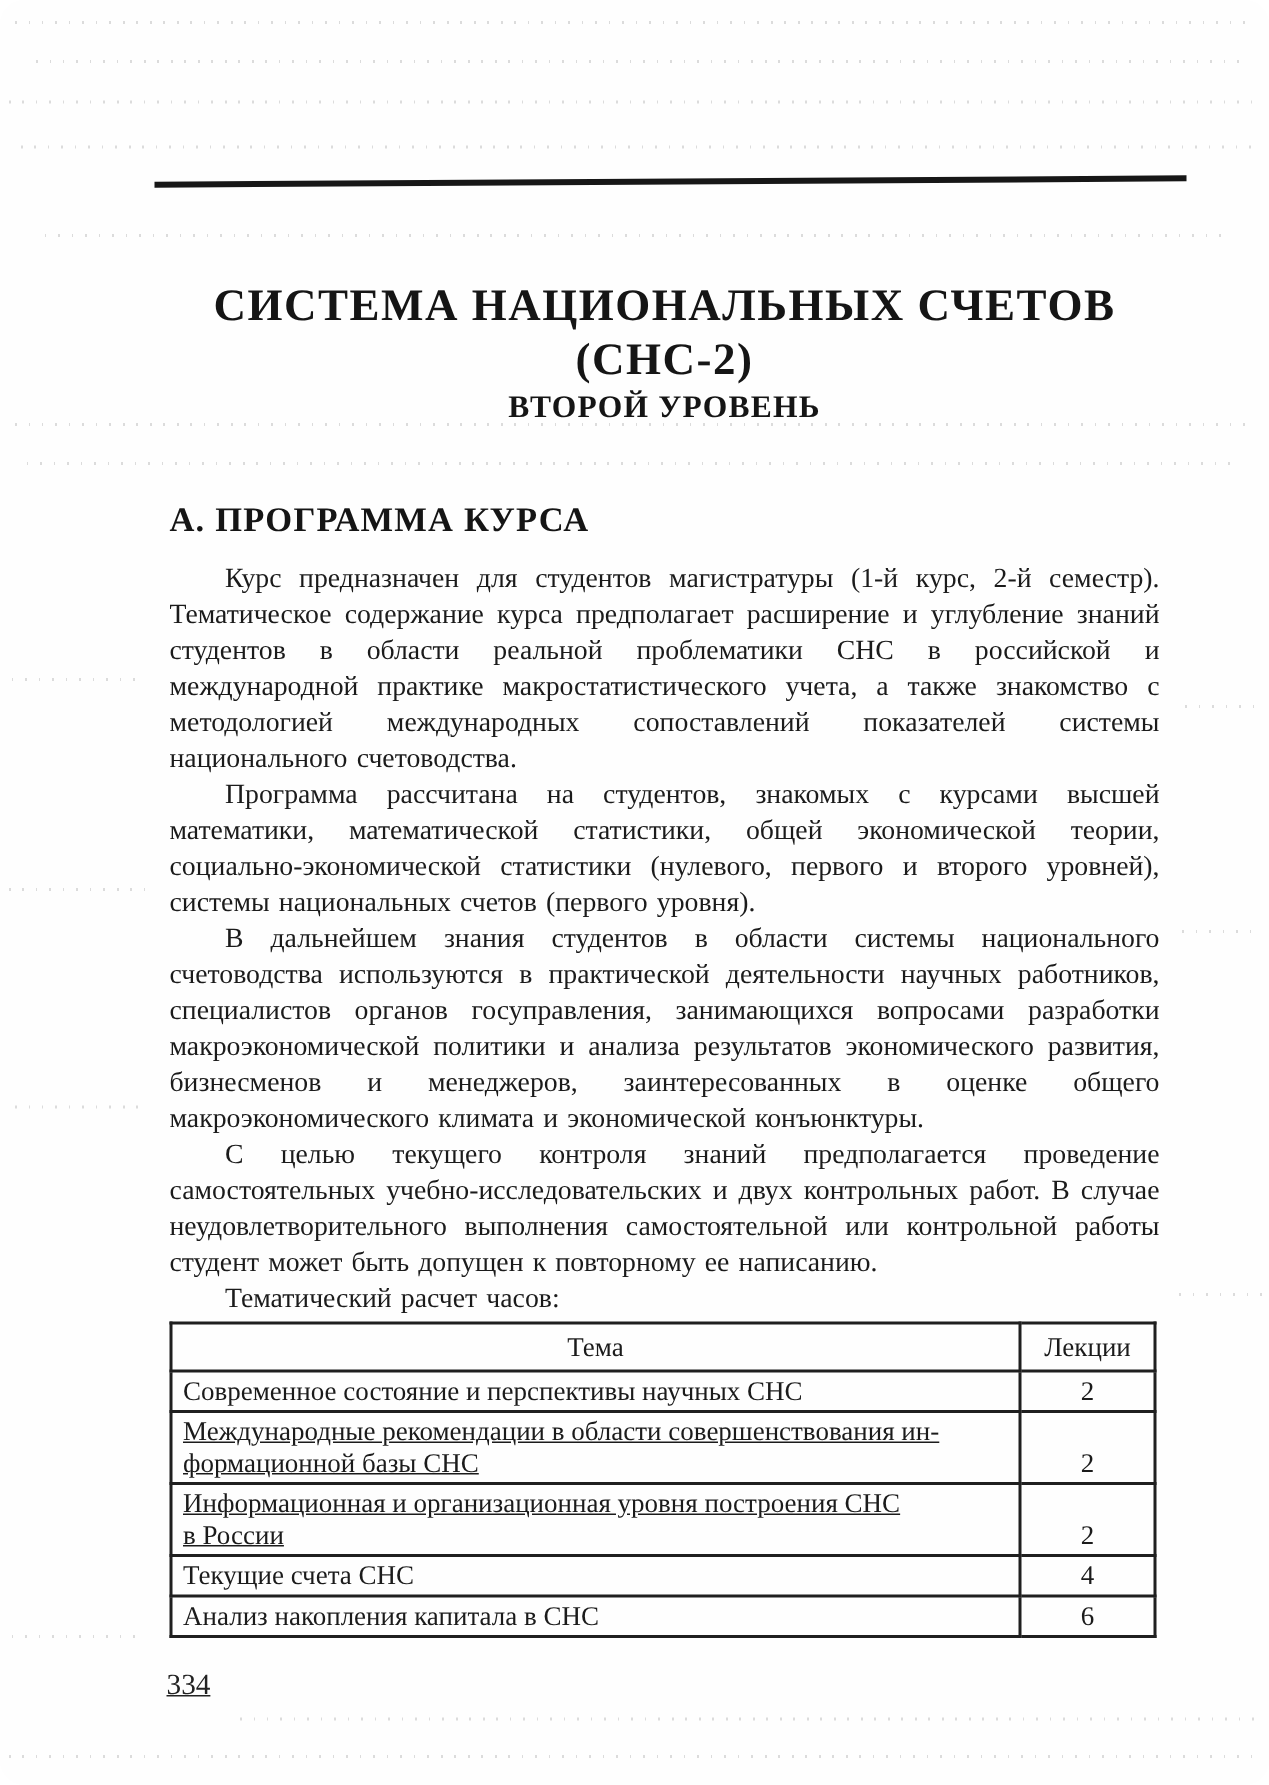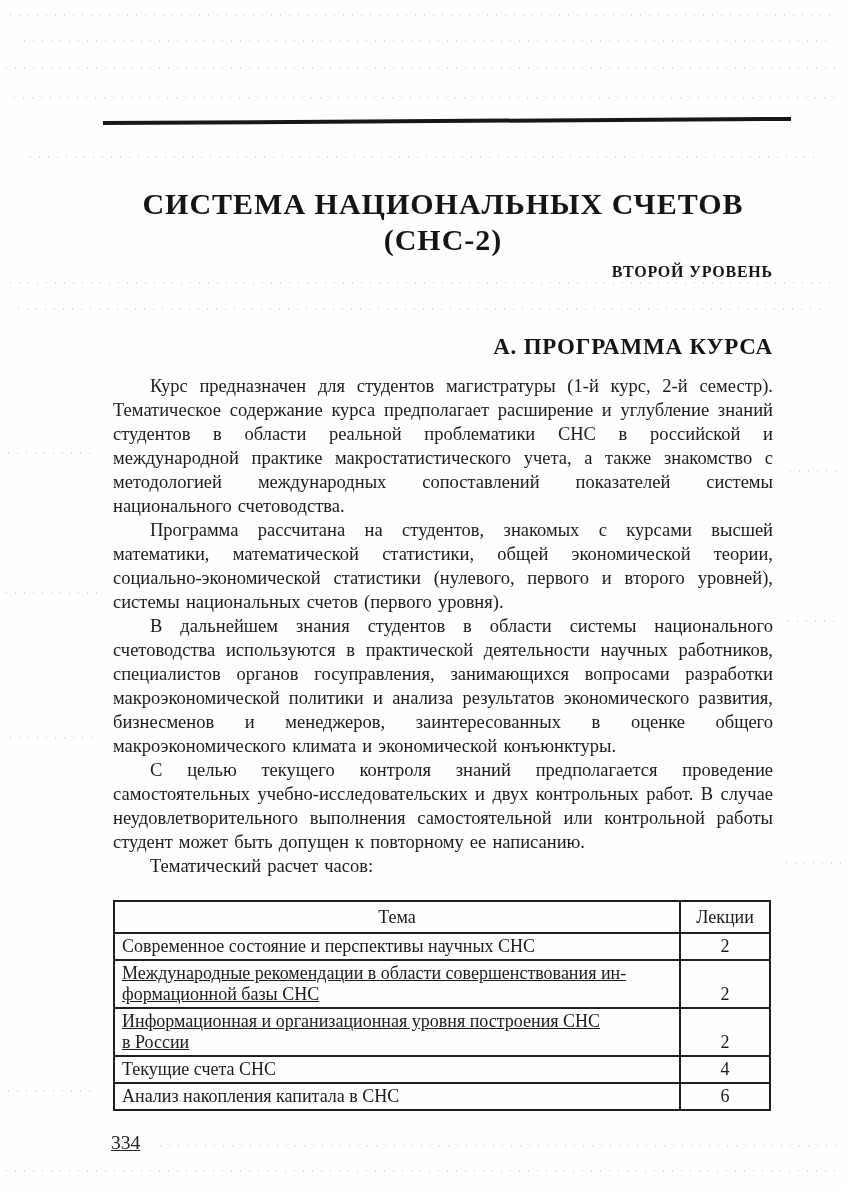--- a/index.html
+++ b/index.html
@@ -49,47 +49,46 @@
     text-align: center;
     font-weight: bold;
     color: #151515;
   }
   .title-line-main {
     font-size: 30px;
     line-height: 36px;
     letter-spacing: 1px;
   }
   .title-line-sub {
-    font-size: 16px;
+    font-size: 21px;
     line-height: 27px;
     letter-spacing: 0.8px;
-    text-align: right;
   }
   .section-heading {
     margin: 47px 0 0 0;
-    text-align: right;
+    text-align: left;
     font-size: 23px;
     line-height: 30px;
     font-weight: bold;
     letter-spacing: 0.8px;
     color: #151515;
   }
   .body-text {
     margin-top: 12px;
   }
   .body-text p {
     margin: 0;
     text-indent: 37px;
     text-align: justify;
     font-size: 18.5px;
     line-height: 24px;
     word-spacing: 1.5px;
   }
   .hours-table {
-    margin-top: 22px;
+    margin-top: 3px;
     width: 656px;
     border-collapse: collapse;
     table-layout: fixed;
     font-size: 18px;
     color: #1b1b1b;
   }
   .hours-table th,
   .hours-table td {
     border: 2px solid #1f1f1f;
     padding: 2px 7px;

